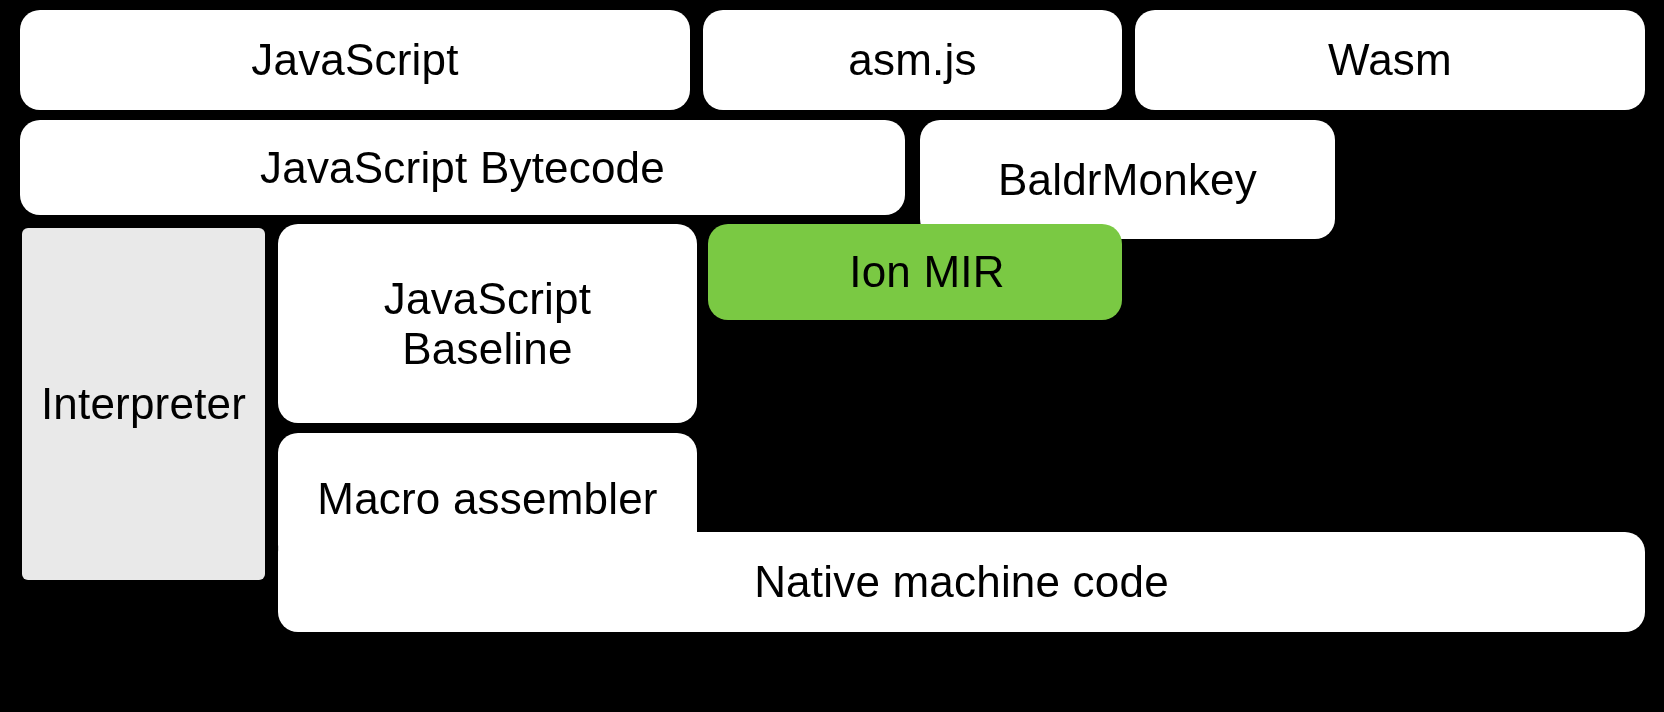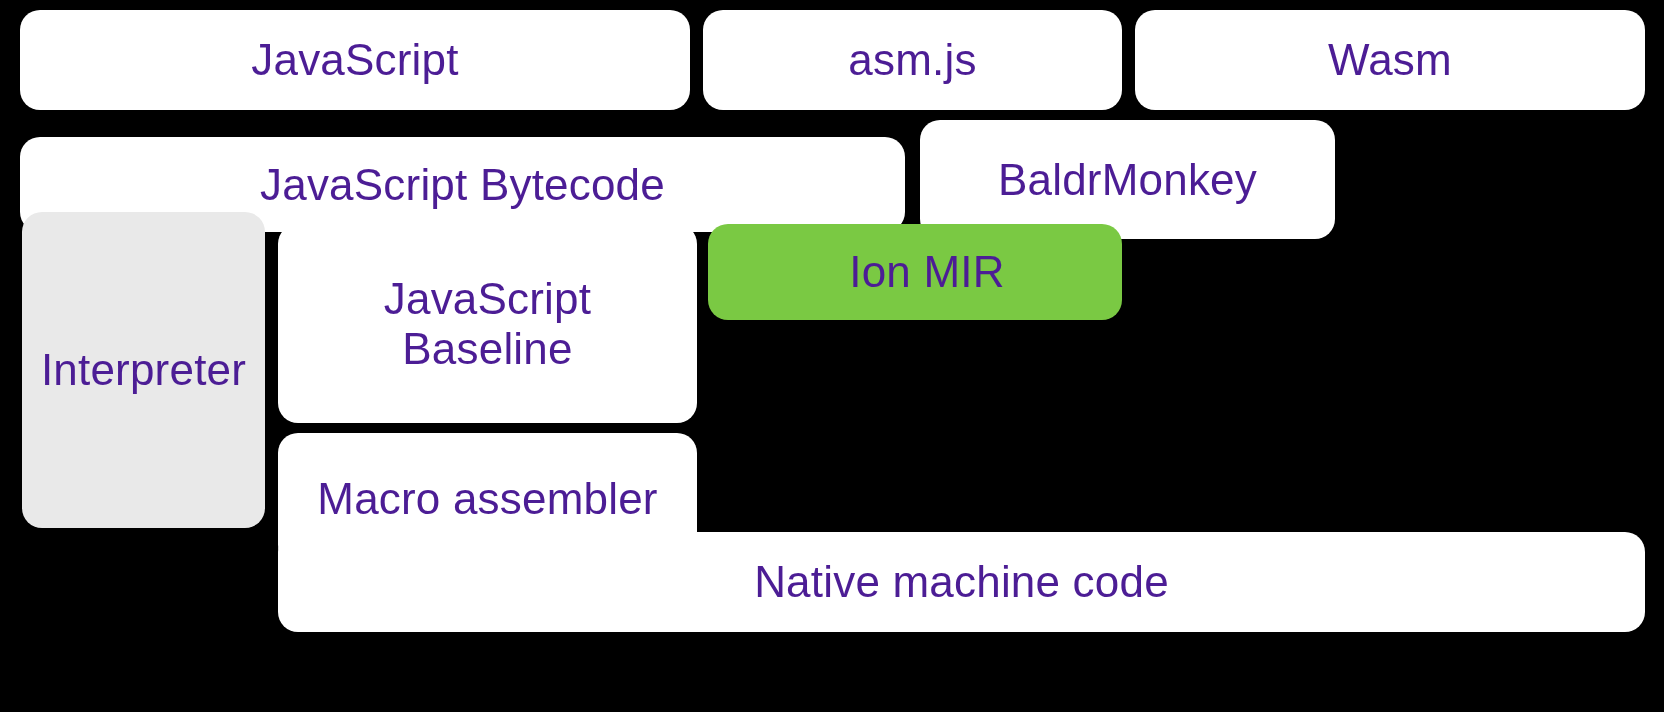--- a/index.html
+++ b/index.html
@@ -19,46 +19,46 @@
     overflow: hidden;
   }
   .node {
     position: absolute;
     box-sizing: border-box;
     display: flex;
     align-items: center;
     justify-content: center;
     text-align: center;
     border-radius: 20px;
-    color: #4c1d95;
+    color: #000000;
     font-family: "Liberation Sans", sans-serif;
     font-size: 44px;
     font-weight: 400;
     line-height: 1.12;
     letter-spacing: 0.2px;
     padding: 2px 8px;
     white-space: pre-line;
     user-select: none;
   }
   .fill-white  { background: #ffffff; }
   .fill-gray   { background: #e9e9e9; }
   .fill-green  { background: #7ac943; }
   .fill-pink   { background: #f47a8c; }
 
   
   #n-javascript      { left: 20px;   top: 10px;  width: 670px;  height: 100px; }
   #n-asmjs           { left: 703px;  top: 10px;  width: 419px;  height: 100px; }
   #n-wasm            { left: 1135px; top: 10px;  width: 510px;  height: 100px; }
 
   
-  #n-js-bytecode     { left: 20px;   top: 120px; width: 885px;  height: 95px; margin-top: 17px; }
+  #n-js-bytecode     { left: 20px;   top: 120px; width: 885px;  height: 95px; }
   #n-baldrmonkey     { left: 920px;  top: 120px; width: 415px;  height: 119px; }
 
   
-  #n-interpreter     { left: 22px;   top: 212px; width: 243px;  height: 316px; }
+  #n-interpreter     { left: 22px;   top: 228px; width: 243px;  height: 352px; border-radius: 6px; }
   #n-js-baseline     { left: 278px;  top: 224px; width: 419px;  height: 199px; }
   #n-macro-assembler { left: 278px;  top: 433px; width: 419px;  height: 132px; }
   #n-ion-mir         { left: 708px;  top: 224px; width: 414px;  height: 96px; padding-left: 32px; }
   #n-cranelift       { left: 708px;  top: 330px; width: 937px;  height: 207px; }
 
   
   #n-native-code     { left: 278px;  top: 532px; width: 1367px; height: 100px; }
 </style>
 </head>
 <body>

